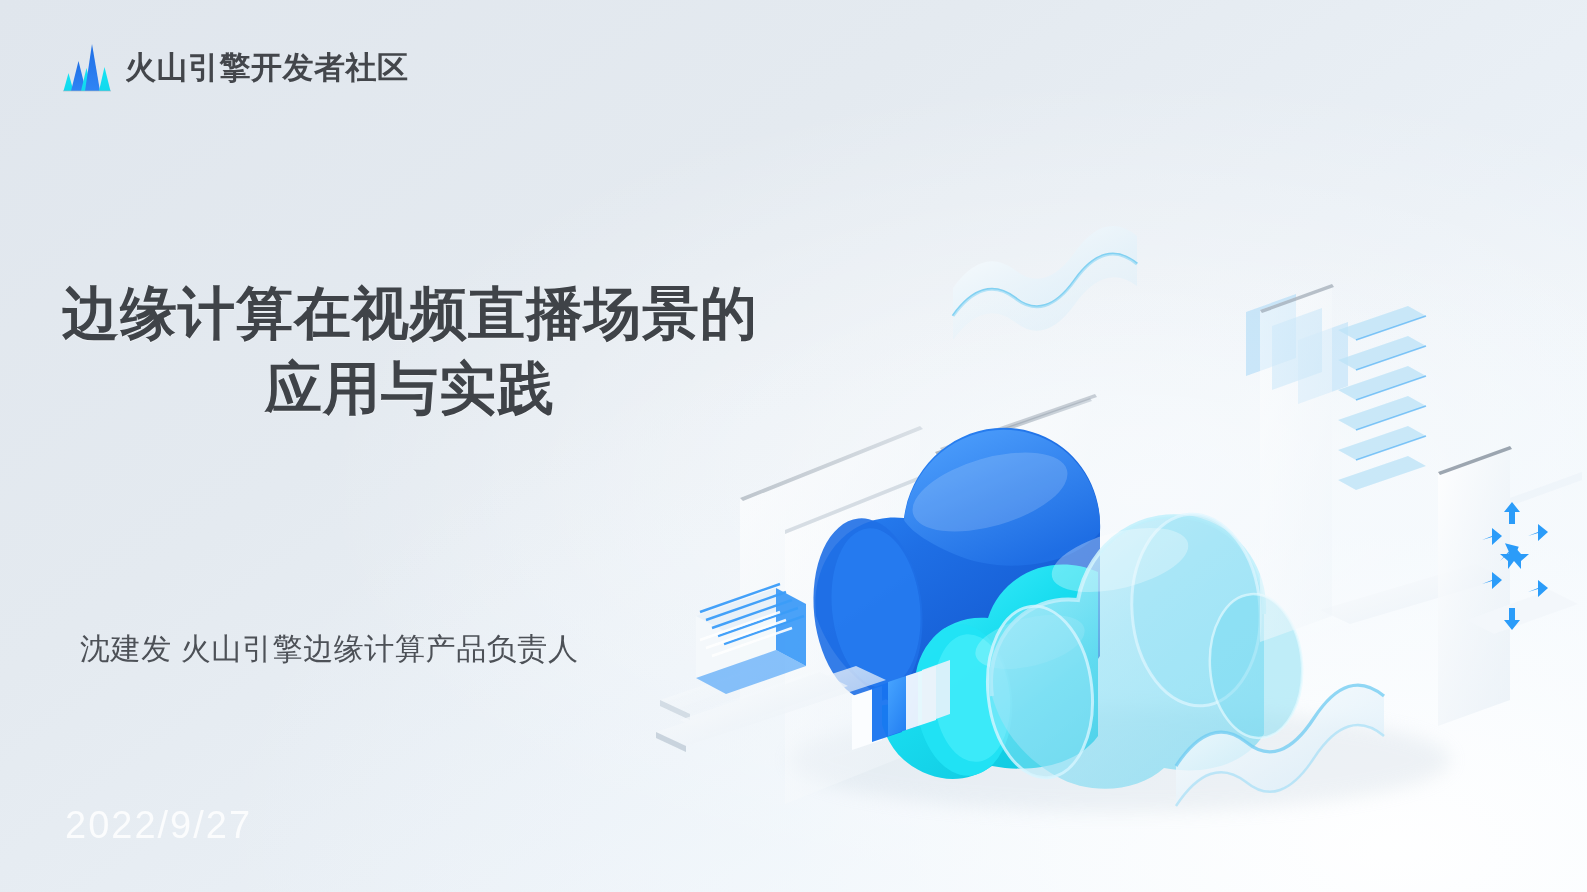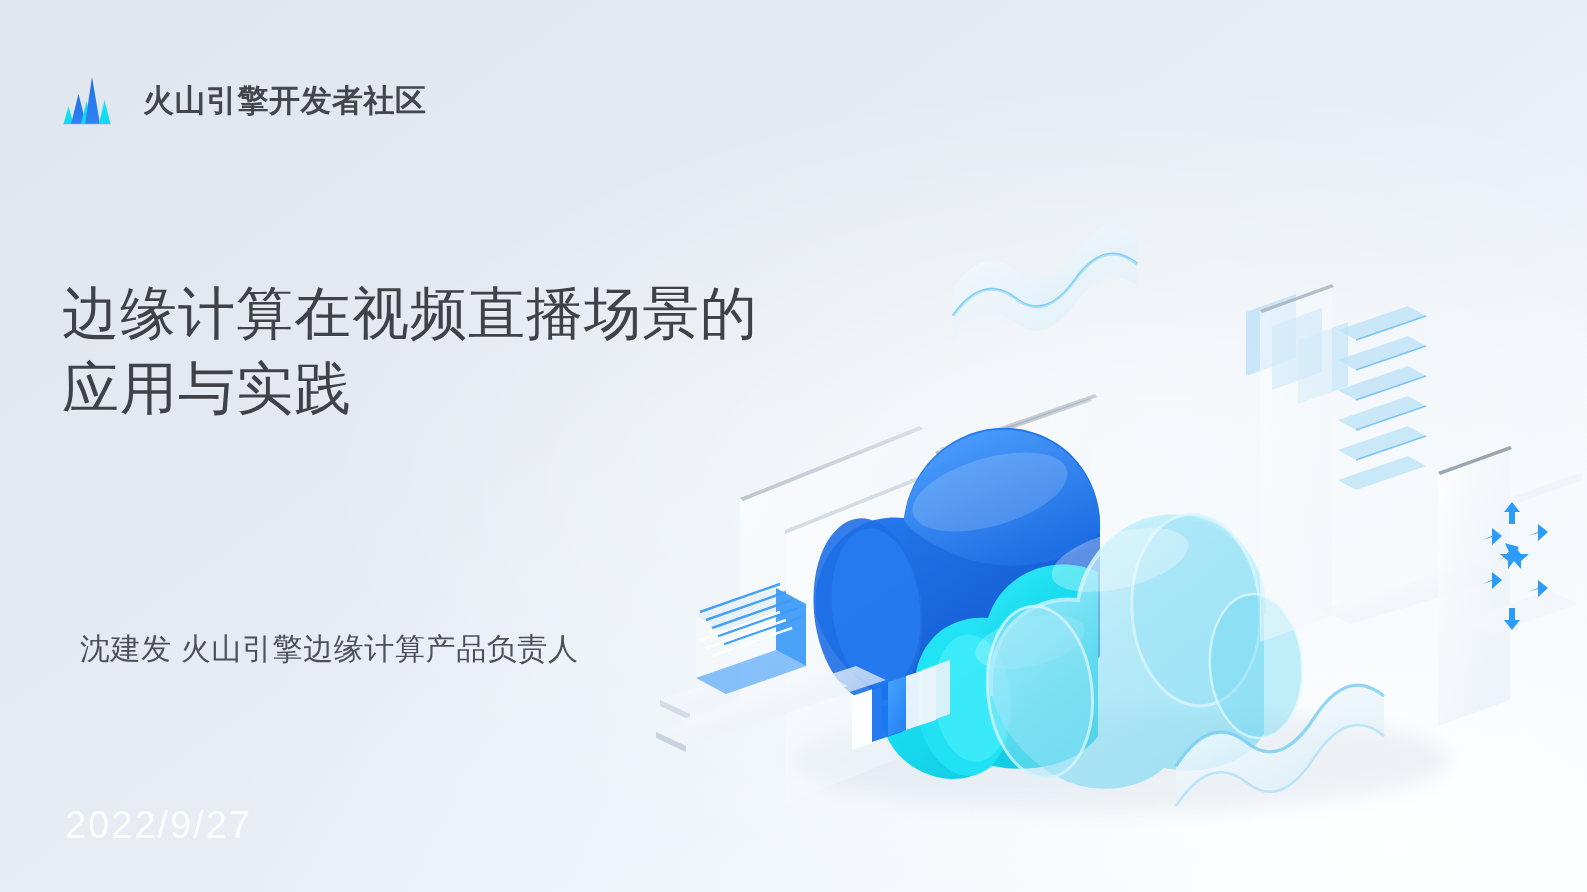--- a/index.html
+++ b/index.html
@@ -11,34 +11,35 @@
   }
   .slide{
     position:relative;width:1587px;height:892px;overflow:hidden;
     background:
       radial-gradient(120% 110% at 88% 95%, rgba(255,255,255,.95) 0%, rgba(245,250,254,.55) 32%, rgba(240,246,251,0) 62%),
       radial-gradient(90% 80% at 72% 55%, rgba(255,255,255,.65) 0%, rgba(255,255,255,0) 58%),
       linear-gradient(145deg,#e0e6ed 0%,#e4eaf0 34%,#eaf0f6 62%,#f2f7fb 82%,#f6fbff 100%);
   }
 
   
-  .logo{position:absolute;left:61px;top:75px;display:flex;align-items:center;gap:30px;font-family:Liberation Serif, serif;}
+  .logo{position:absolute;left:61px;top:42px;display:flex;align-items:center;gap:12px;font-family:Liberation Serif, serif;}
   .logo-mark{width:52px;height:50px;display:block;}
   .logo-text{
     font-size:31px;font-weight:bold;color:#43464b;letter-spacing:.5px;
     line-height:1;white-space:nowrap;
   }
 
   
   .title{
     position:absolute;left:62px;top:276px;
-    font-size:57px;font-weight:normal;color:#3f4348;
+    font-size:57px;font-weight:bold;color:#3f4348;
     line-height:1.32;letter-spacing:1px;
     white-space:pre-line;margin:0;
     text-shadow:0 1px 0 rgba(255,255,255,.4);
+    text-align:center;
   }
   .speaker{
     position:absolute;left:80px;top:634px;
     font-size:30px;color:#4d5157;font-weight:normal;
     letter-spacing:.6px;line-height:1;
   }
   .date{
     position:absolute;left:65px;top:806px;
     font-size:38px;color:rgba(255,255,255,.82);
     letter-spacing:2px;line-height:1;font-weight:300;

